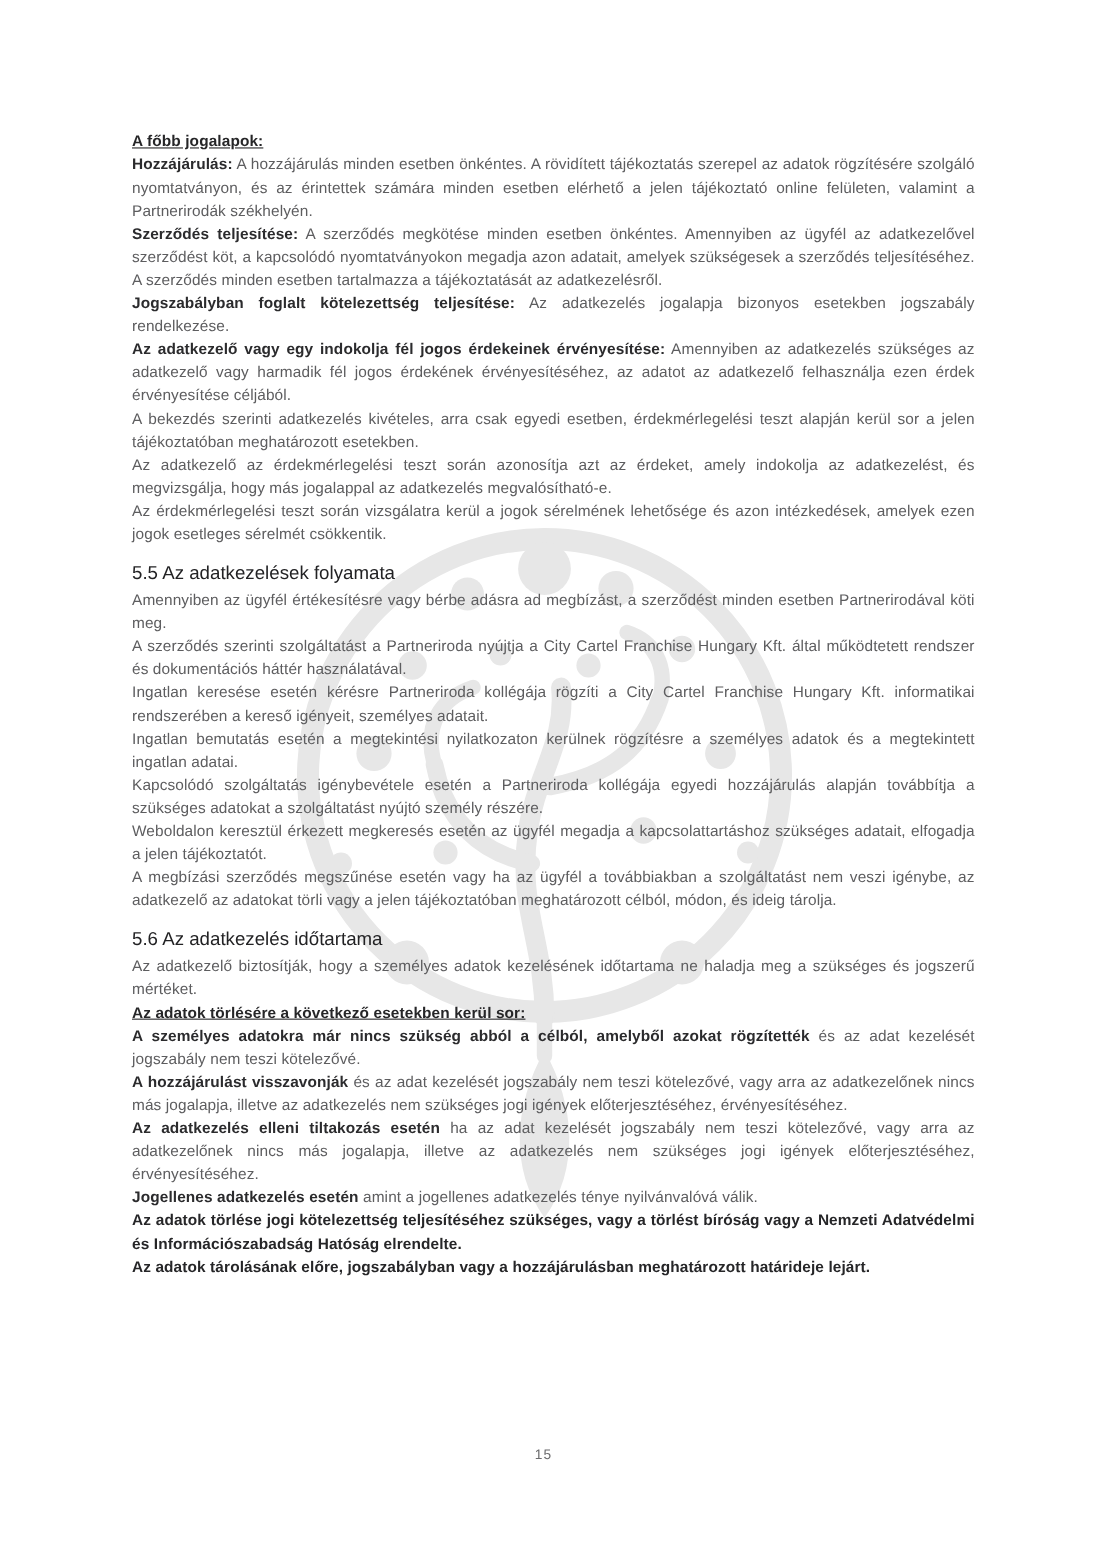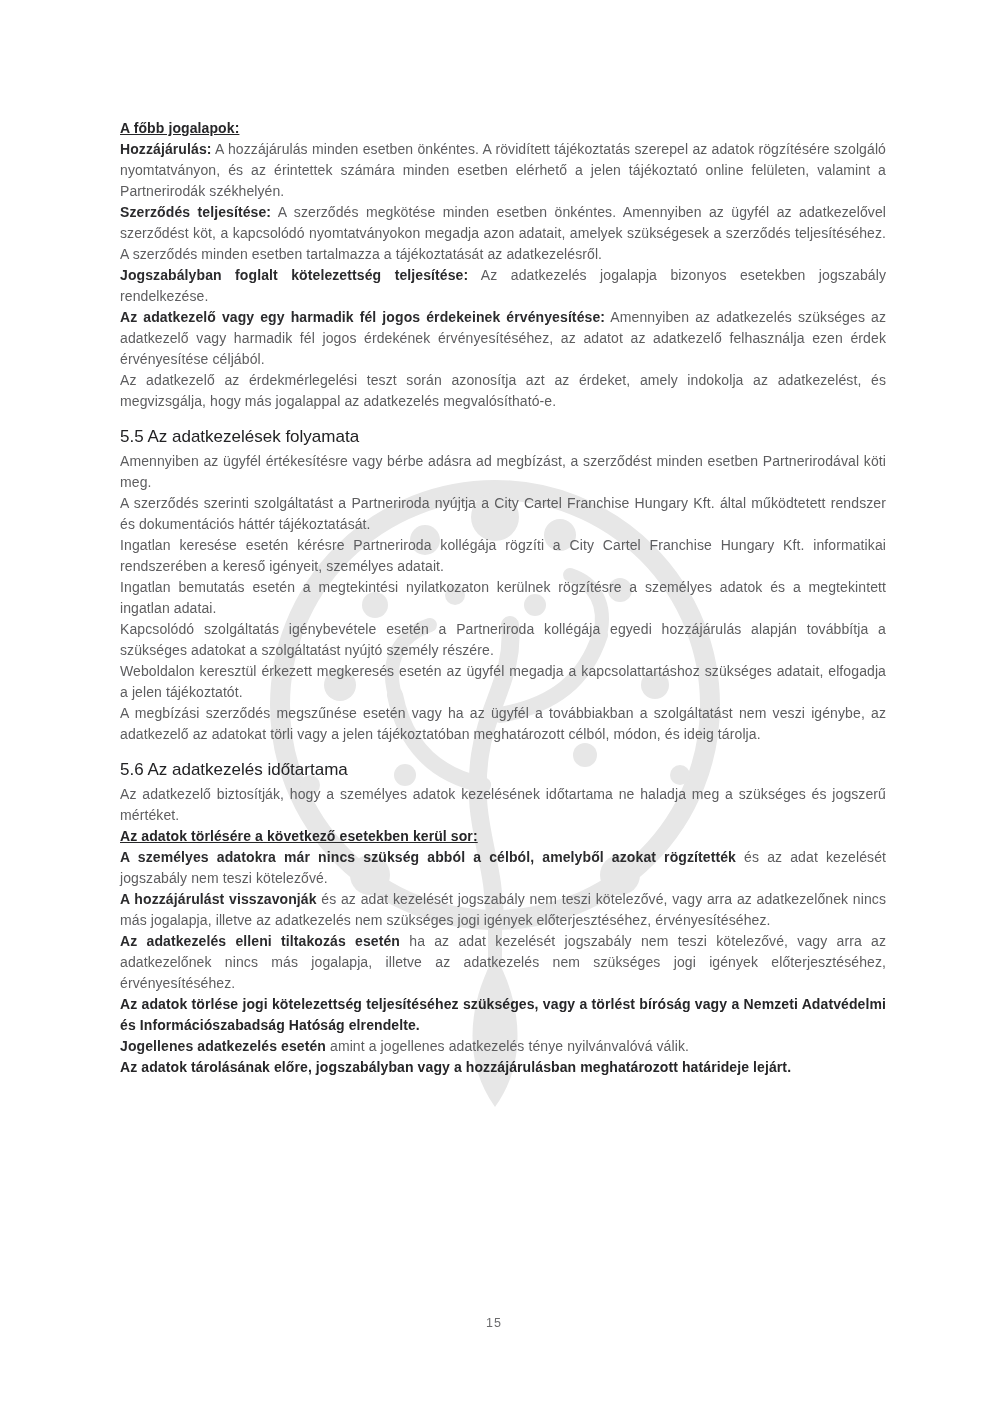--- a/index.html
+++ b/index.html
@@ -102,51 +102,53 @@
   <main class="content">
 
     <p class="p hu">A főbb jogalapok:</p>
 
     <p class="p"><span class="lead">Hozzájárulás:</span><span> A hozzájárulás minden esetben önkéntes.  A rövidített tájékoztatás szerepel az adatok rögzítésére szolgáló nyomtatványon, és az érintettek számára minden esetben elérhető a jelen tájékoztató online felületen, valamint a Partnerirodák székhelyén.</span></p>
 
     <p class="p"><span class="lead">Szerződés teljesítése:</span><span> A szerződés megkötése minden esetben önkéntes. Amennyiben az ügyfél az adatkezelővel szerződést köt, a kapcsolódó nyomtatványokon megadja azon adatait, amelyek szükségesek a szerződés teljesítéséhez. A szerződés minden esetben tartalmazza a tájékoztatását az adatkezelésről.</span></p>
 
     <p class="p"><span class="lead">Jogszabályban foglalt kötelezettség teljesítése:</span><span> Az adatkezelés jogalapja bizonyos esetekben jogszabály rendelkezése.</span></p>
 
-    <p class="p"><span class="lead">Az adatkezelő vagy egy harmadik fél jogos érdekeinek érvényesítése:</span><span> Amennyiben az adatkezelés szükséges az adatkezelő vagy harmadik fél jogos érdekének érvényesítéséhez, az adatot az adatkezelő felhasználja ezen érdek érvényesítése céljából.</span></p>
+    <p class="p"><span class="lead">Az adatkezelő vagy egy indokolja fél jogos érdekeinek érvényesítése:</span><span> Amennyiben az adatkezelés szükséges az adatkezelő vagy harmadik fél jogos érdekének érvényesítéséhez, az adatot az adatkezelő felhasználja ezen érdek érvényesítése céljából.</span></p>
 
+    <p class="p">A bekezdés szerinti adatkezelés kivételes, arra csak egyedi esetben, érdekmérlegelési teszt alapján kerül sor a jelen tájékoztatóban meghatározott esetekben.</p>
 
     <p class="p">Az adatkezelő az érdekmérlegelési teszt során azonosítja azt az érdeket, amely indokolja az adatkezelést, és megvizsgálja, hogy más jogalappal az adatkezelés megvalósítható-e.</p>
 
+    <p class="p">Az érdekmérlegelési teszt során vizsgálatra kerül a jogok sérelmének lehetősége és azon intézkedések, amelyek ezen jogok esetleges sérelmét csökkentik.</p>
 
     <h2 class="sh">5.5 Az adatkezelések folyamata</h2>
 
     <p class="p">Amennyiben az ügyfél értékesítésre vagy bérbe adásra ad megbízást, a szerződést minden esetben Partnerirodával köti meg.</p>
-    <p class="p">A szerződés szerinti szolgáltatást a Partneriroda nyújtja a City Cartel Franchise Hungary Kft. által működtetett rendszer és dokumentációs háttér tájékoztatását.</p>
+    <p class="p">A szerződés szerinti szolgáltatást a Partneriroda nyújtja a City Cartel Franchise Hungary Kft. által működtetett rendszer és dokumentációs háttér használatával.</p>
     <p class="p">Ingatlan keresése esetén kérésre Partneriroda kollégája rögzíti a City Cartel Franchise Hungary Kft. informatikai rendszerében a kereső igényeit, személyes adatait.</p>
     <p class="p">Ingatlan bemutatás esetén a megtekintési nyilatkozaton kerülnek rögzítésre a személyes adatok és a megtekintett ingatlan adatai.</p>
     <p class="p">Kapcsolódó szolgáltatás igénybevétele esetén a Partneriroda kollégája egyedi hozzájárulás alapján továbbítja a szükséges adatokat a szolgáltatást nyújtó személy részére.</p>
     <p class="p">Weboldalon keresztül érkezett megkeresés esetén az ügyfél megadja a kapcsolattartáshoz szükséges adatait, elfogadja a jelen tájékoztatót.</p>
     <p class="p">A megbízási szerződés megszűnése esetén vagy ha az ügyfél a továbbiakban a szolgáltatást nem veszi igénybe, az adatkezelő az adatokat törli vagy a jelen tájékoztatóban meghatározott célból, módon, és ideig tárolja.</p>
 
     <h2 class="sh">5.6 Az adatkezelés időtartama</h2>
 
     <p class="p">Az adatkezelő biztosítják, hogy a személyes adatok kezelésének időtartama ne haladja meg a szükséges és jogszerű mértéket.</p>
 
     <p class="p hu">Az adatok törlésére a következő esetekben kerül sor:</p>
 
     <p class="p"><span class="lead">A személyes adatokra már nincs szükség abból a célból, amelyből azokat rögzítették</span><span> és az adat kezelését jogszabály nem teszi kötelezővé.</span></p>
 
     <p class="p"><span class="lead">A hozzájárulást visszavonják</span><span> és az adat kezelését jogszabály nem teszi kötelezővé, vagy arra az adatkezelőnek nincs más jogalapja, illetve az adatkezelés nem szükséges jogi igények előterjesztéséhez, érvényesítéséhez.</span></p>
 
     <p class="p"><span class="lead">Az adatkezelés elleni tiltakozás esetén</span><span> ha az adat kezelését jogszabály nem teszi kötelezővé, vagy arra az adatkezelőnek nincs más jogalapja, illetve az adatkezelés nem szükséges jogi igények előterjesztéséhez, érvényesítéséhez.</span></p>
 
+    <p class="p"><span class="lead">Jogellenes adatkezelés esetén</span><span> amint a jogellenes adatkezelés ténye nyilvánvalóvá válik.</span></p>
+
     <p class="p bp">Az adatok törlése jogi kötelezettség teljesítéséhez szükséges, vagy a törlést bíróság vagy a Nemzeti Adatvédelmi és Információszabadság Hatóság elrendelte.</p>
-
-    <p class="p"><span class="lead">Jogellenes adatkezelés esetén</span><span> amint a jogellenes adatkezelés ténye nyilvánvalóvá válik.</span></p>
 
     <p class="p bp">Az adatok tárolásának előre, jogszabályban vagy a hozzájárulásban meghatározott határideje lejárt.</p>
 
   </main>
 
   <footer class="footer">
     <span class="page-number">15</span>
   </footer>
 
 </div>

